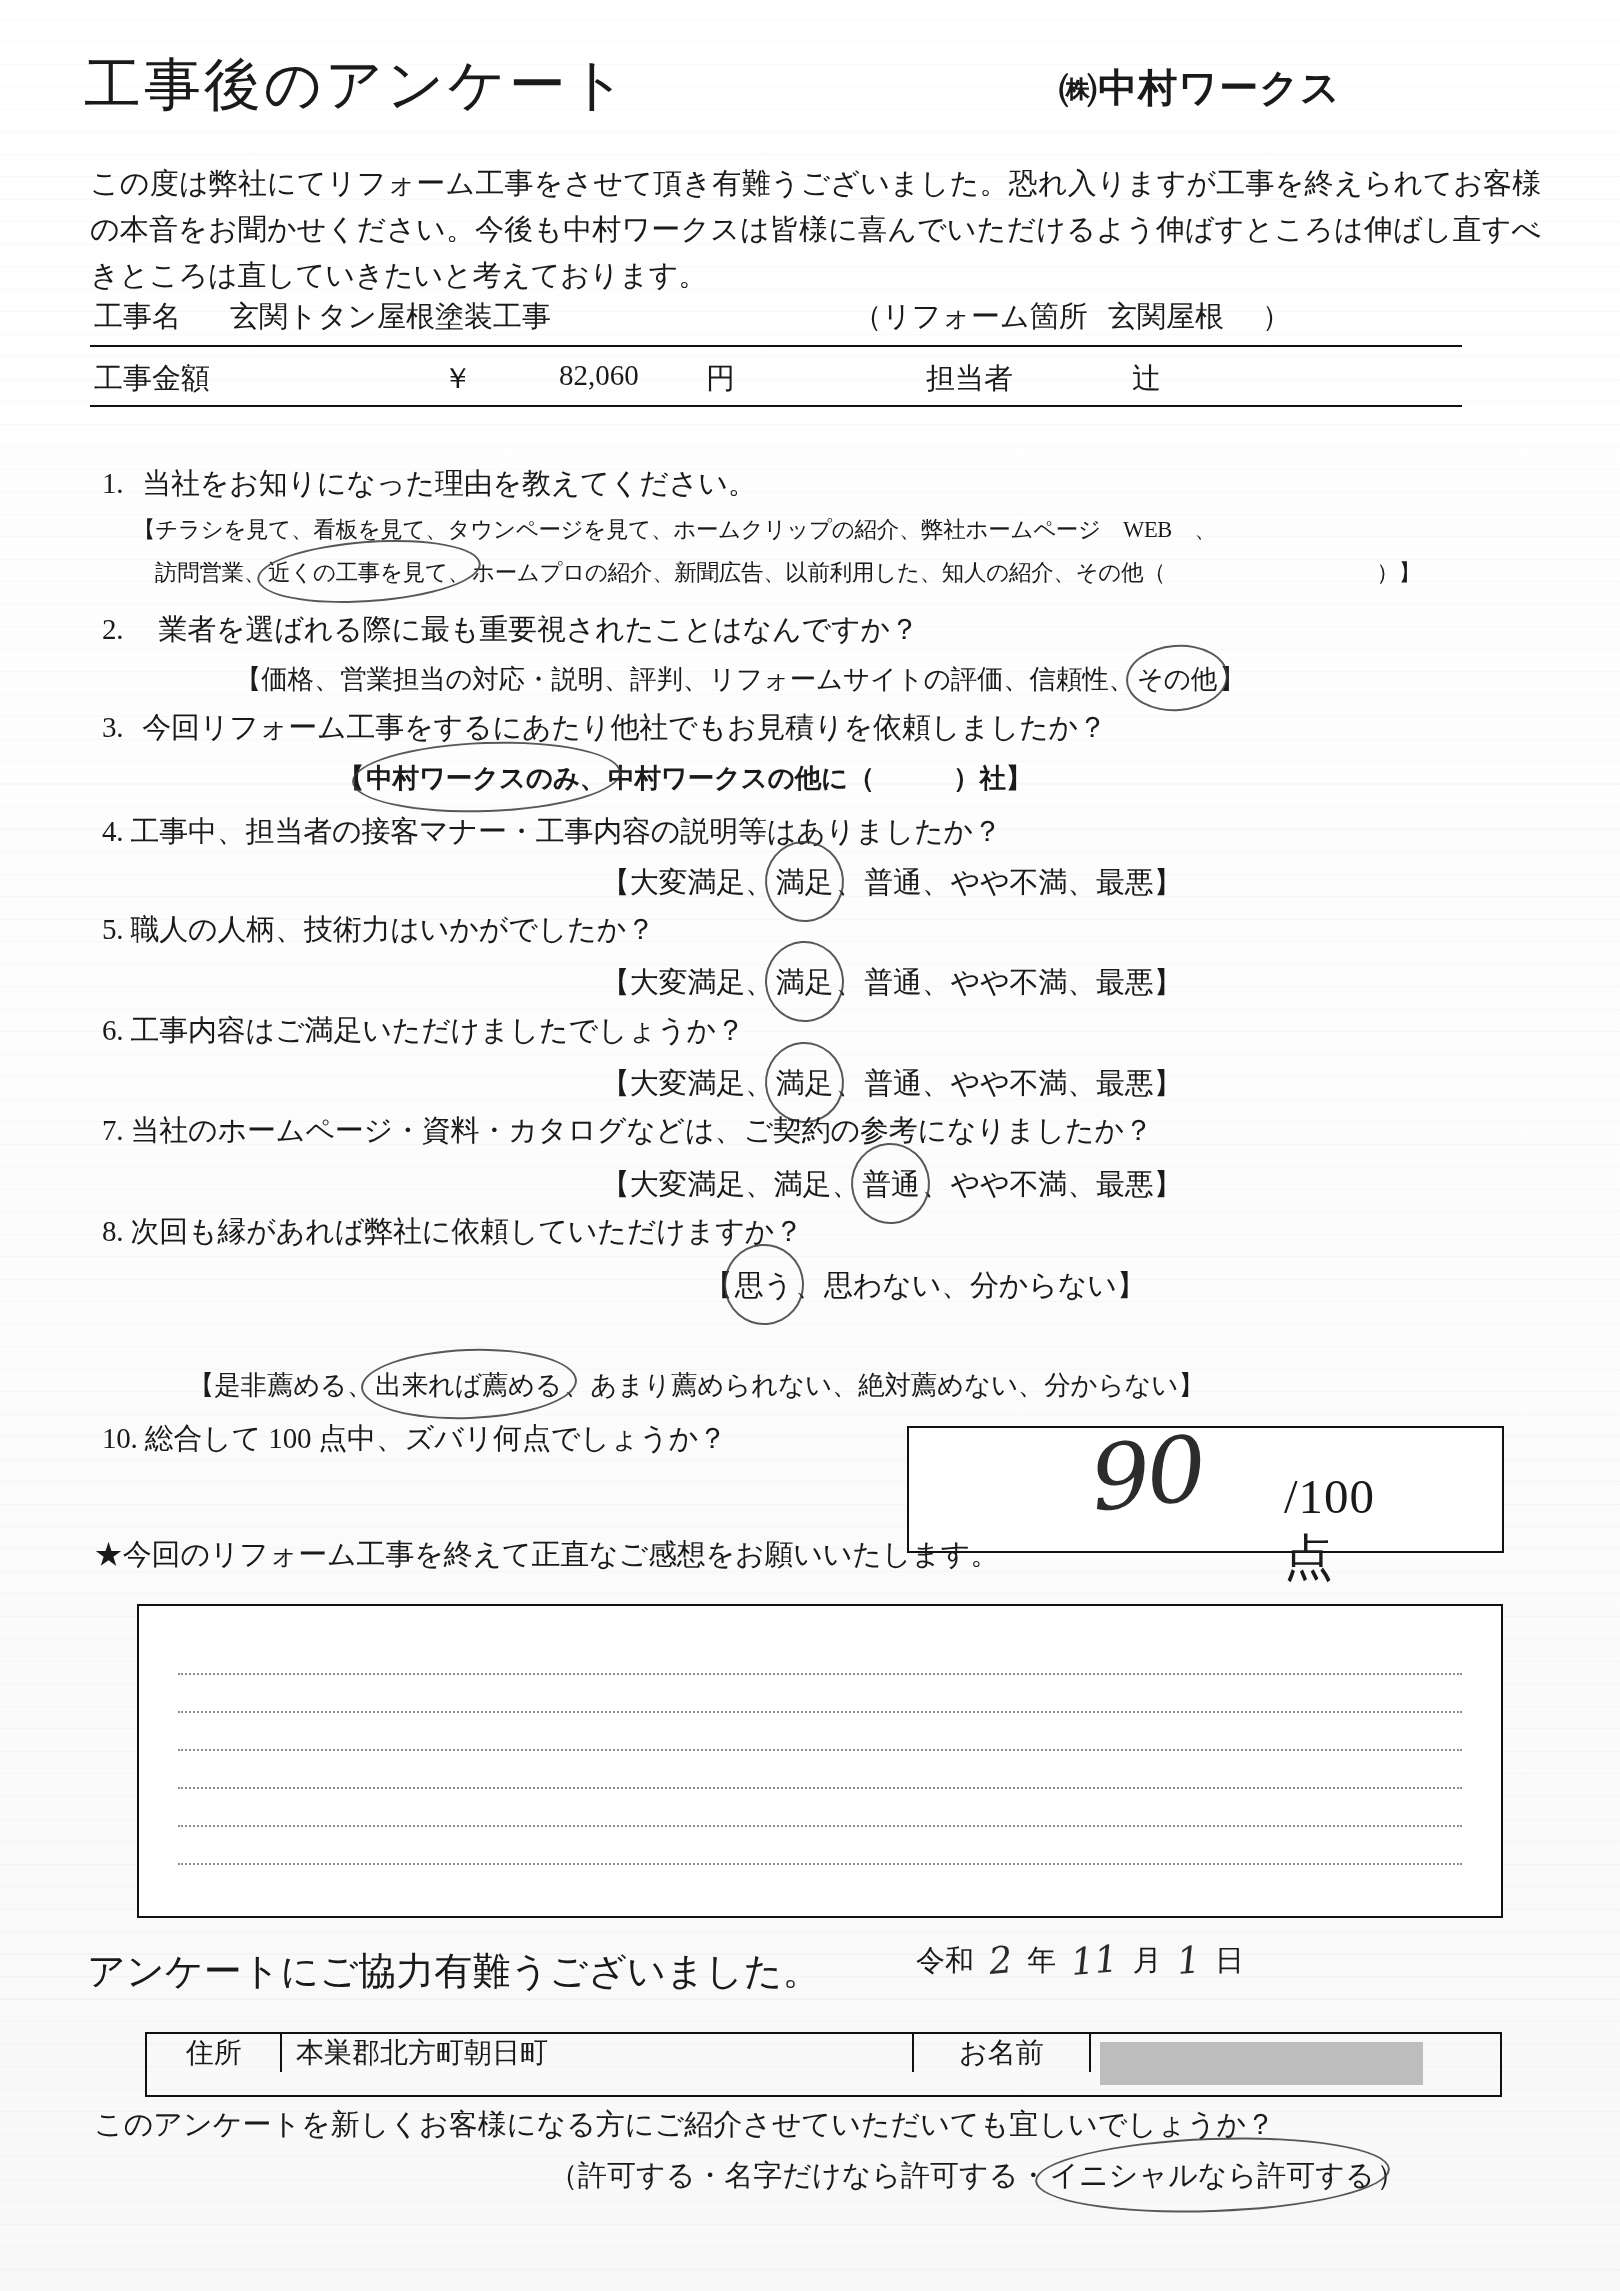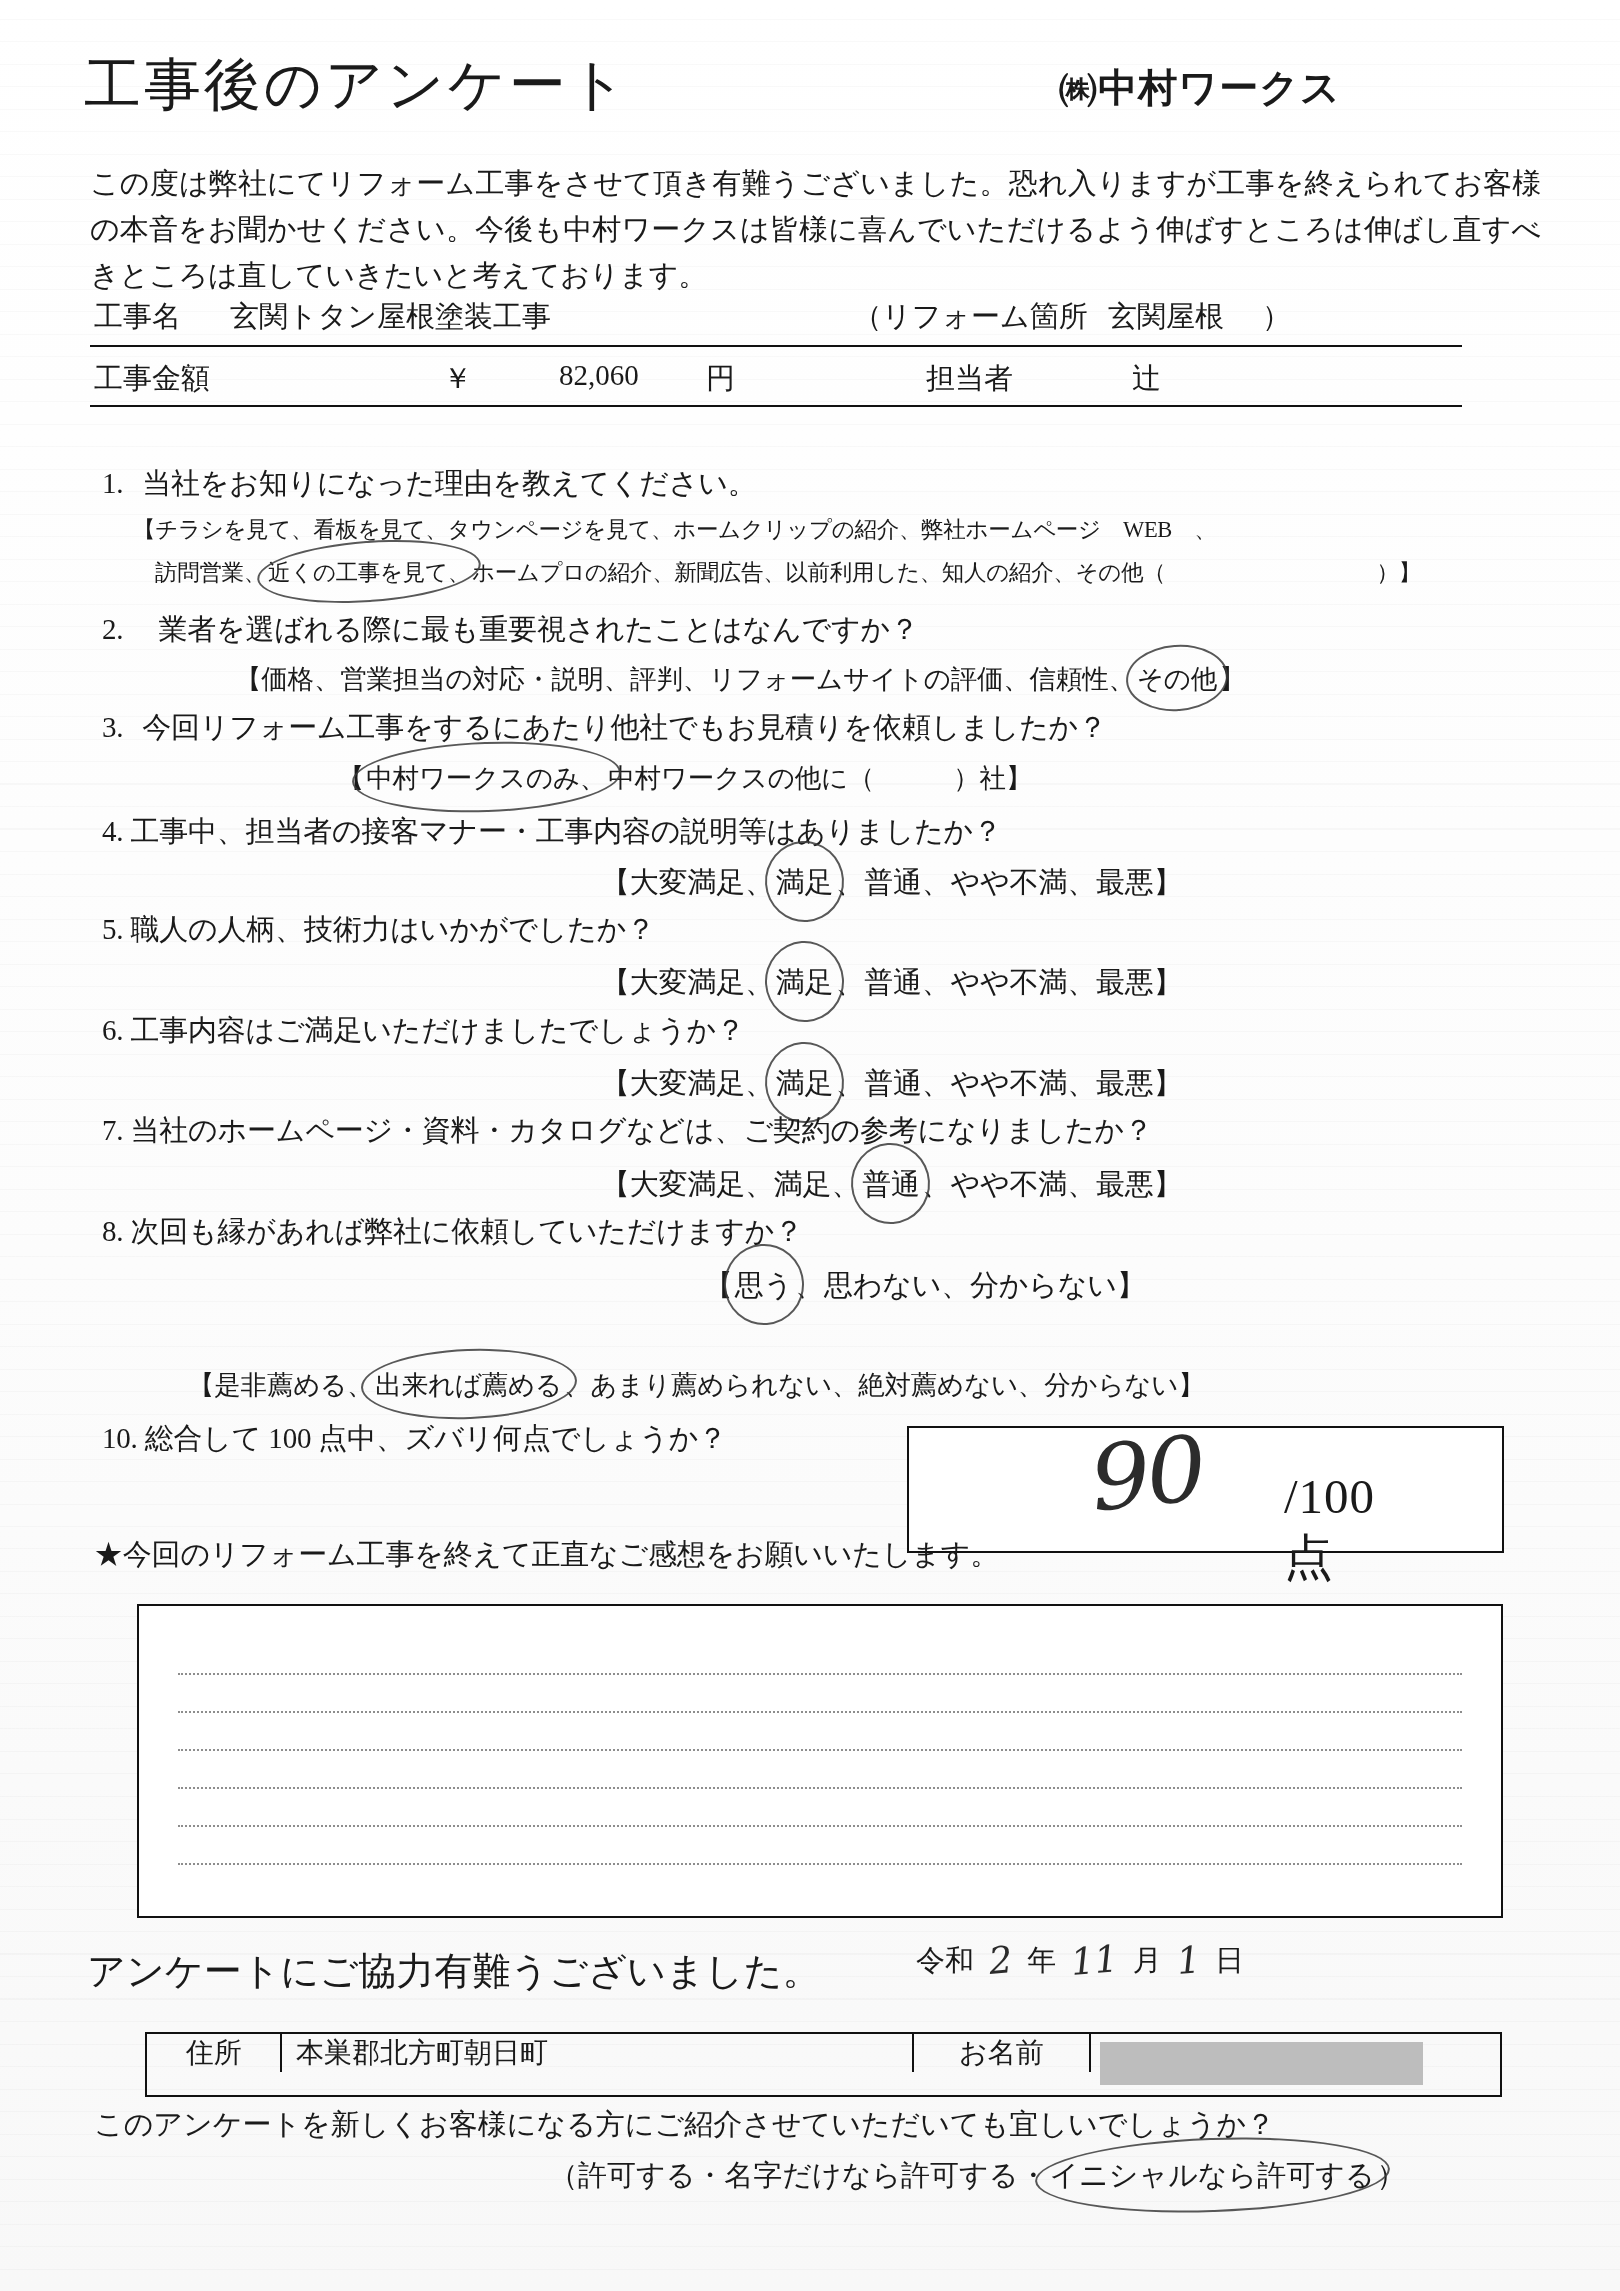--- a/index.html
+++ b/index.html
@@ -159,21 +159,21 @@
     <span style="margin-left:28px">業者を選ばれる際に最も重要視されたことはなんですか？</span>
   </div>
   <div class="opts mid" style="left:235px;top:661px;">
     <span>【価格、営業担当の対応・説明、評判、リフォームサイトの評価、信頼性、</span><span class="circ">その他</span><span>】</span>
   </div>
 
   <div class="q" style="left:102px;top:708px;">
     <span>3.</span>
     <span style="margin-left:11.8px">今回リフォーム工事をするにあたり他社でもお見積りを依頼しましたか？</span>
   </div>
-  <div class="opts mid" style="left:338px;top:760px;">
+  <div class="opts mid" style="left:338px;top:760px;font-weight:bold;">
     <span>【</span><span class="circ wide">中村ワークスのみ、</span><span>中村ワークスの他に（　　　）社】</span>
   </div>
 
   <div class="q" style="left:102px;top:812px;">
     <span>4.</span>
     <span>工事中、担当者の接客マナー・工事内容の説明等はありましたか？</span>
   </div>
   <div class="opts" style="left:601px;top:863px;">
     <span>【大変満足、</span><span class="circ tall">満足</span><span>、普通、やや不満、最悪】</span>
   </div>

